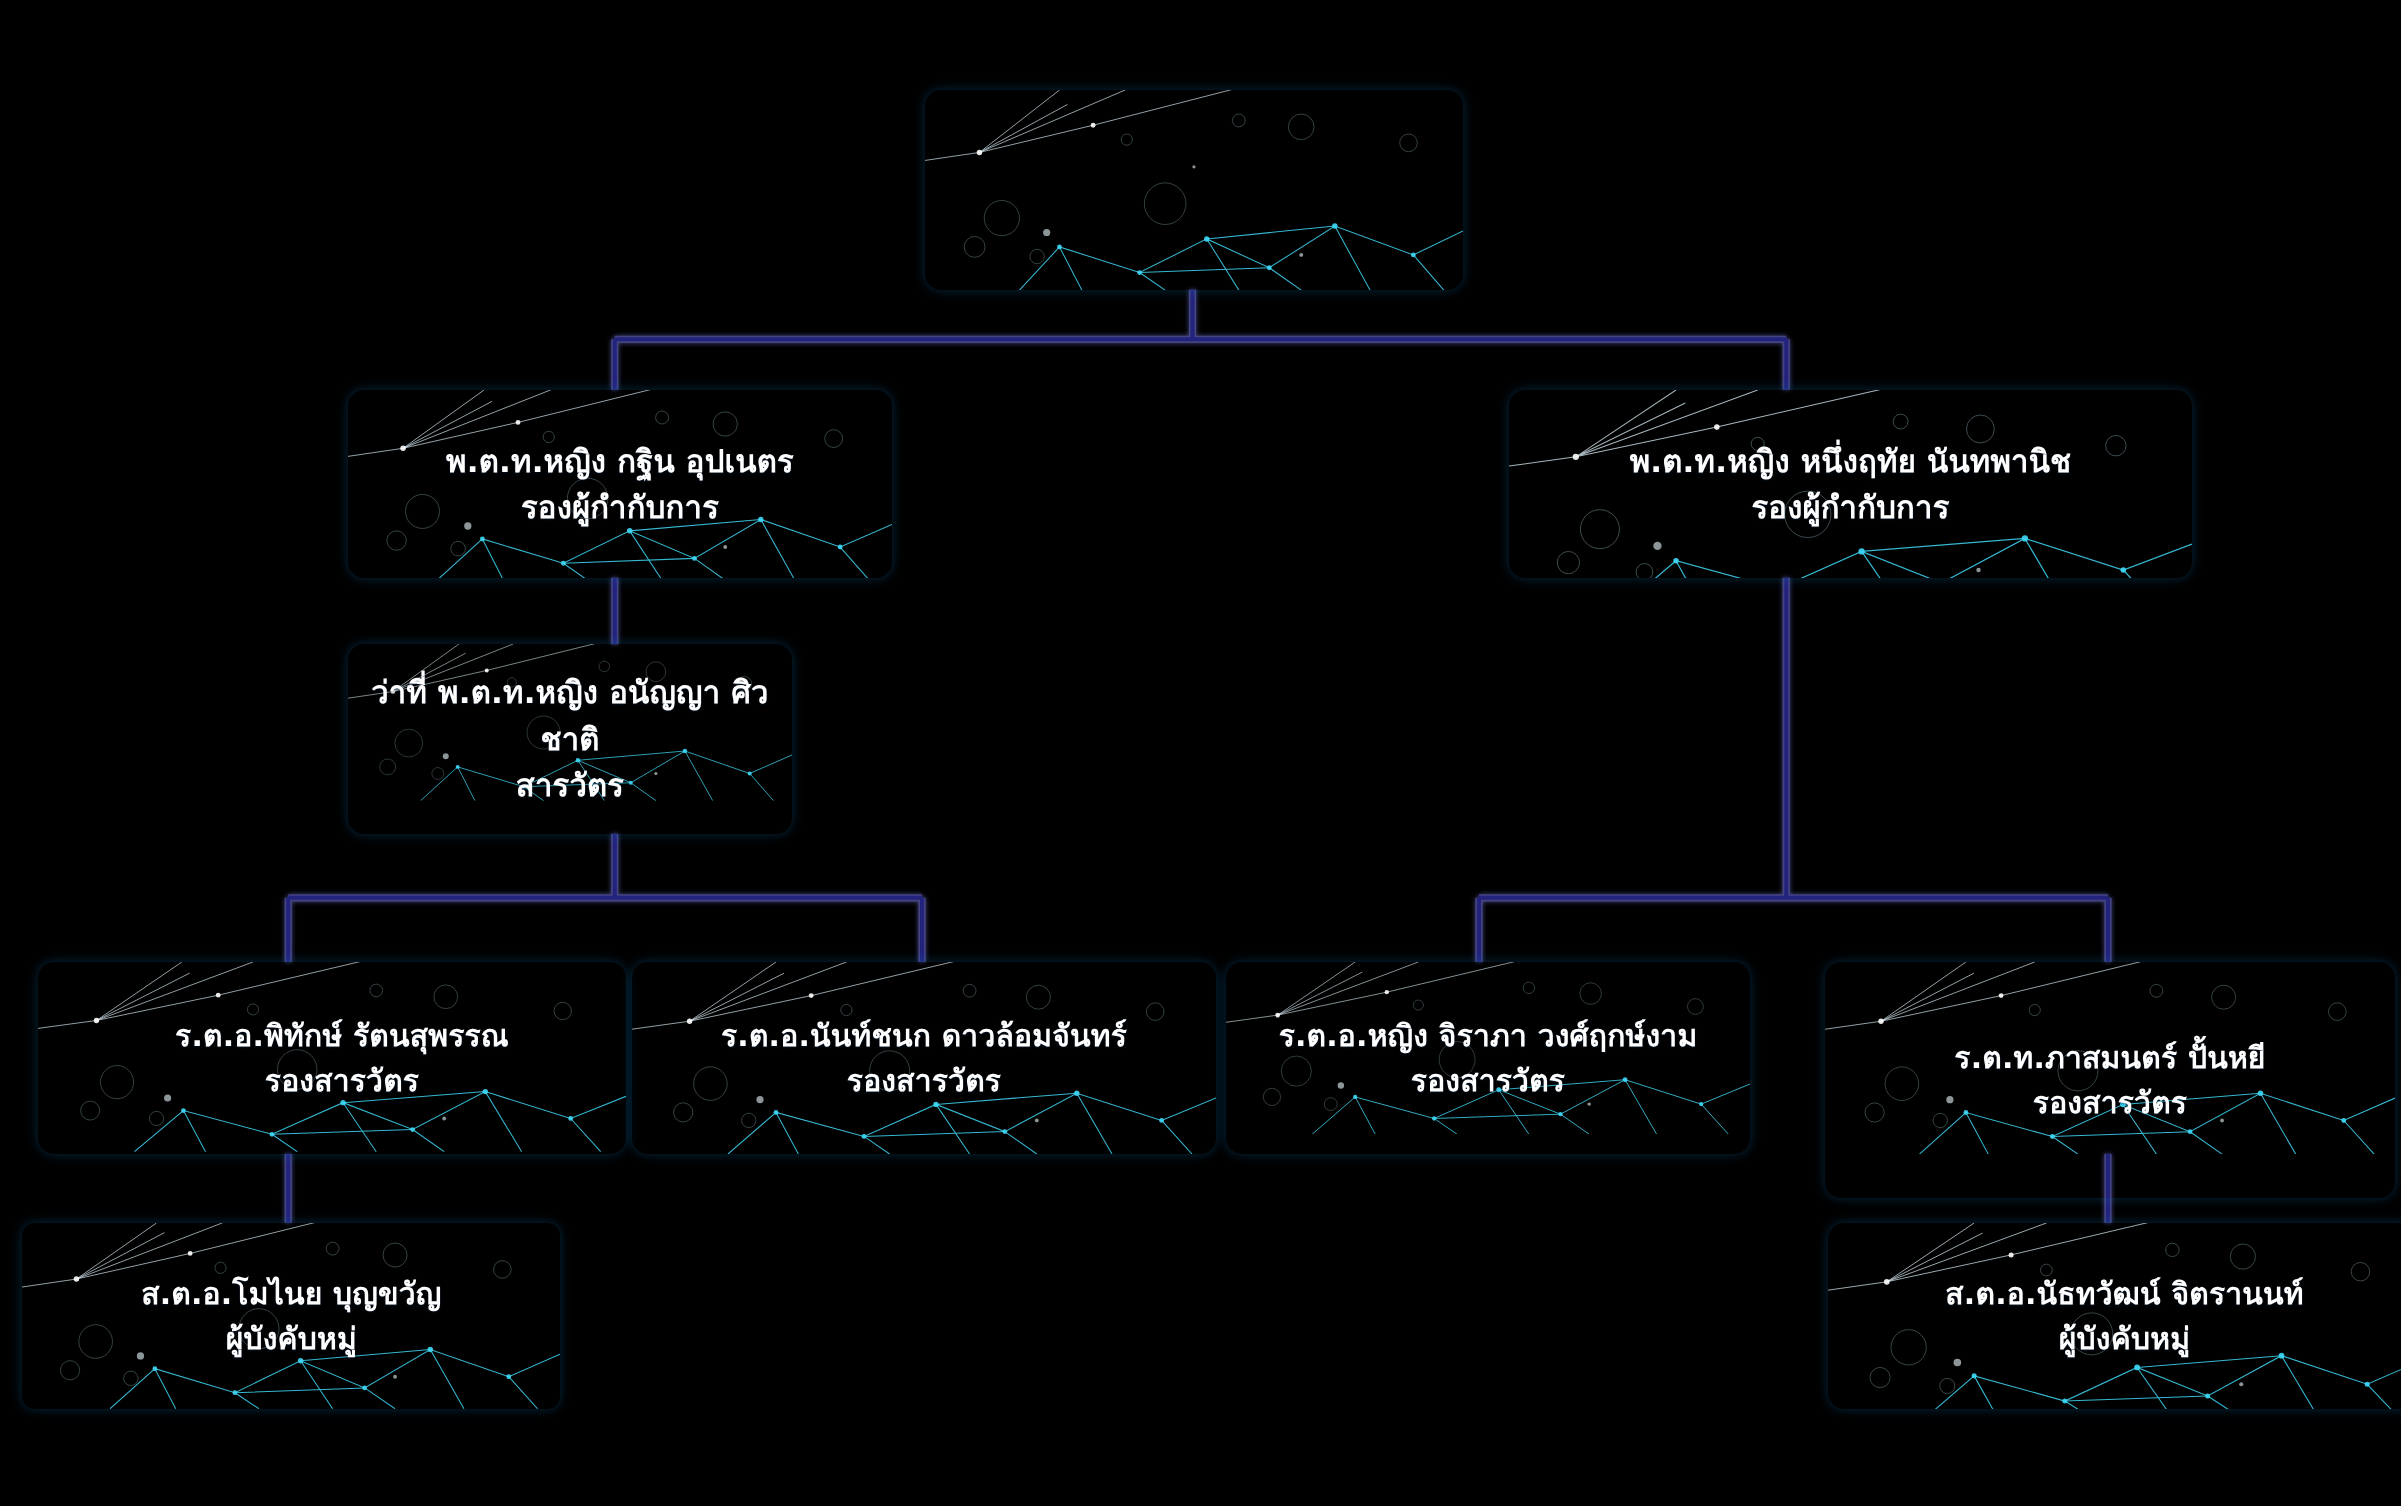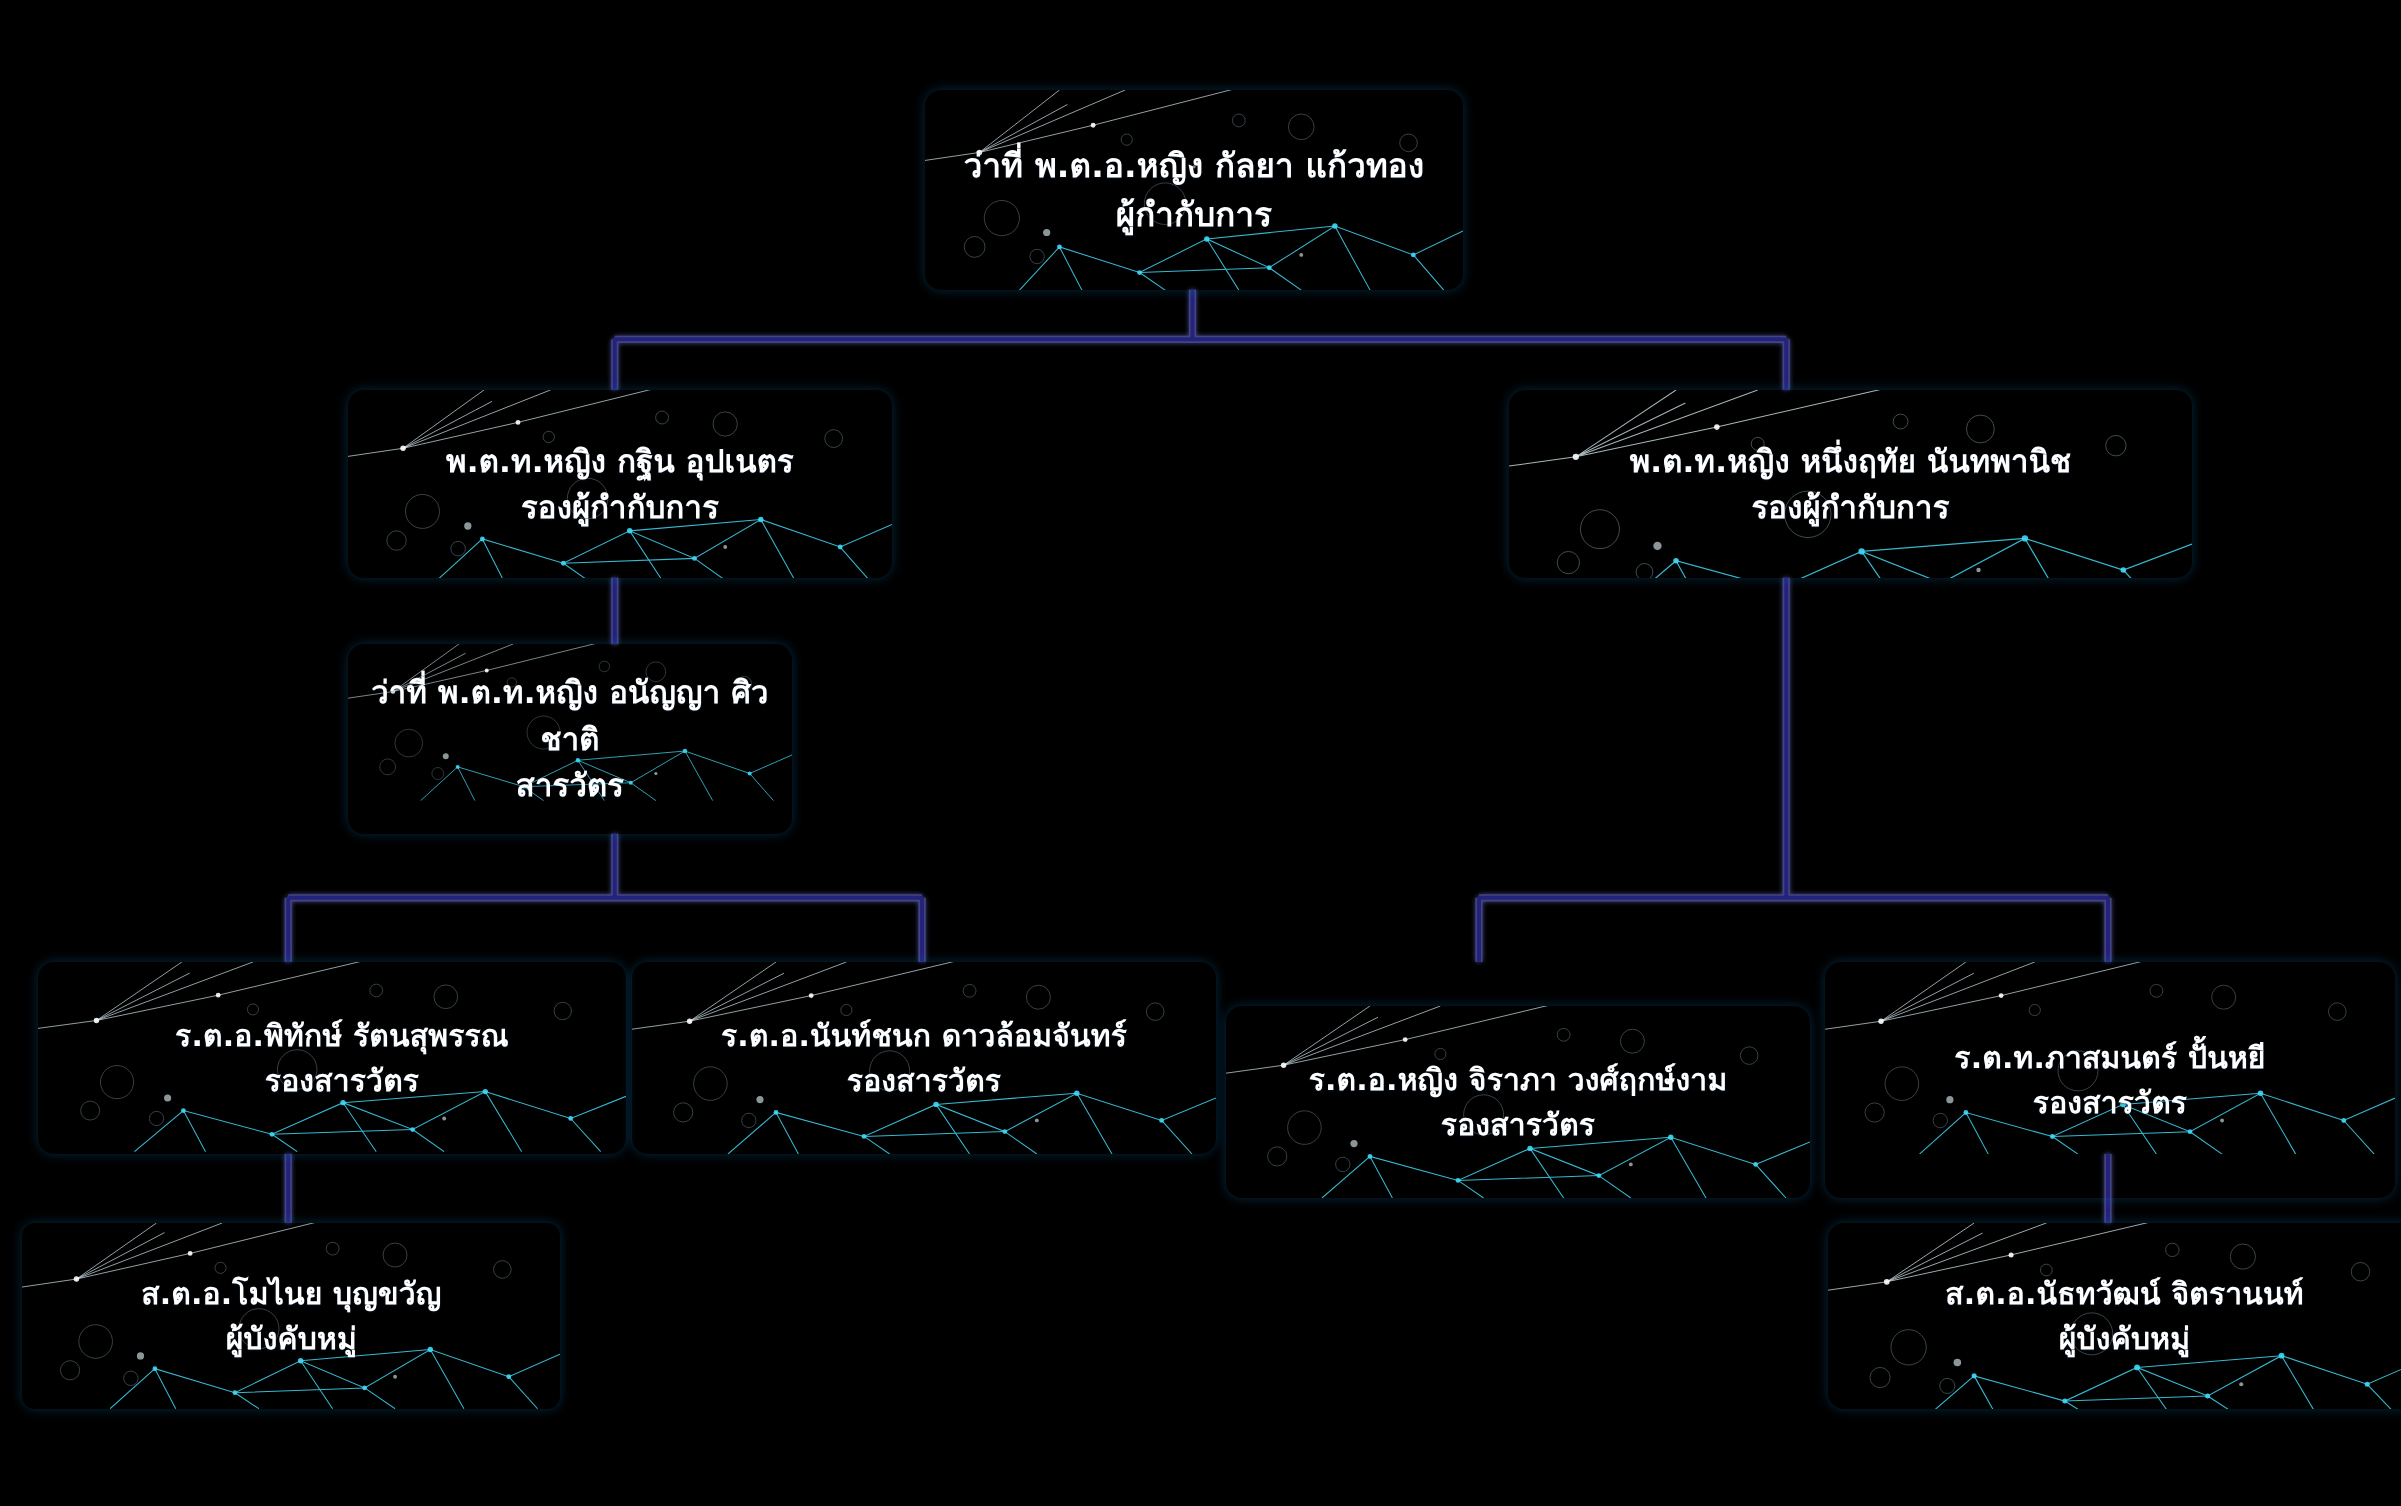--- a/index.html
+++ b/index.html
@@ -133,24 +133,20 @@
           <circle cx="392" cy="38" r="8"></circle>
         <circle cx="604" cy="66" r="11"></circle>
           <circle cx="252" cy="62" r="7"></circle>
       </g>
       <g fill="#eafaff" opacity=".6">
         <circle cx="152" cy="178" r="4.5"></circle>
           <circle cx="470" cy="206" r="2.4"></circle>
         <circle cx="336" cy="96" r="2"></circle>
       </g>
     </svg>
-    <div class="label">
-      <span class="l1">ว่าที่ พ.ต.อ.หญิง กัลยา แก้วทอง</span>
-      <span class="l2">ผู้กำกับการ</span>
-    </div>
   </div>
 
   <div class="node t-lg" style="left:348px;top:390px;width:544px;height:188px;">
     <svg class="deco" viewBox="0 0 672 235" preserveAspectRatio="none">
       <g stroke="#dff3fc" stroke-width="1.1" fill="none" opacity=".75">
         <path d="M0,82 L68,72 L178,14 M68,72 L250,0 M68,72 L168,0 M68,72 L210,40 M210,40 L420,-12"></path>
       </g>
       <g stroke="#3fd9f7" stroke-width="1.3" fill="none" opacity=".85">
         <path d="M110,235 L166,184 L266,214 L348,174 L428,208 L510,160 L608,194 L672,166"></path>
         <path d="M166,184 L192,235 M266,214 L296,235 M348,174 L388,235 M428,208 L466,235 M510,160 L552,235 M608,194 L644,235"></path>
@@ -354,21 +350,21 @@
         <circle cx="160" cy="172" r="4.5"></circle>
           <circle cx="506" cy="198" r="2.4"></circle>
       </g>
     </svg>
     <div class="label">
       <span class="l1">ร.ต.อ.นันท์ชนก ดาวล้อมจันทร์</span>
       <span class="l2">รองสารวัตร</span>
     </div>
   </div>
 
-  <div class="node t-md" style="left:1226px;top:1006px;width:584px;height:192px;">
+  <div class="node t-md" style="left:1226px;top:962px;width:524px;height:192px;">
     <svg class="deco" viewBox="0 0 730 240" preserveAspectRatio="none">
       <g stroke="#dff3fc" stroke-width="1.1" fill="none" opacity=".75">
         <path d="M0,84 L72,74 L190,14 M72,74 L268,0 M72,74 L180,0 M72,74 L224,42 M224,42 L450,-12"></path>
       </g>
       <g stroke="#3fd9f7" stroke-width="1.3" fill="none" opacity=".85">
         <path d="M120,240 L180,188 L290,218 L380,178 L466,212 L556,164 L662,198 L730,170"></path>
         <path d="M180,188 L208,240 M290,218 L322,240 M380,178 L422,240 M466,212 L506,240 M556,164 L600,240 M662,198 L700,240"></path>
         <path d="M380,178 L556,164 M290,218 L466,212"></path>
       </g>
       <g fill="#3fd9f7" opacity=".9">

